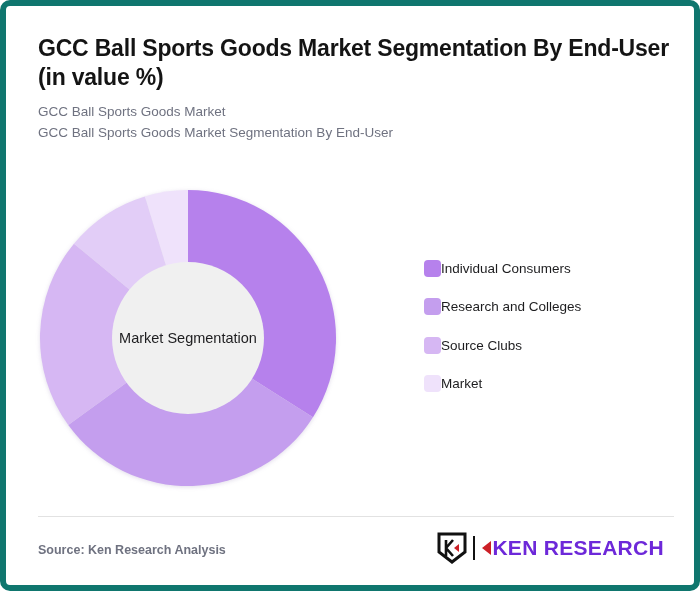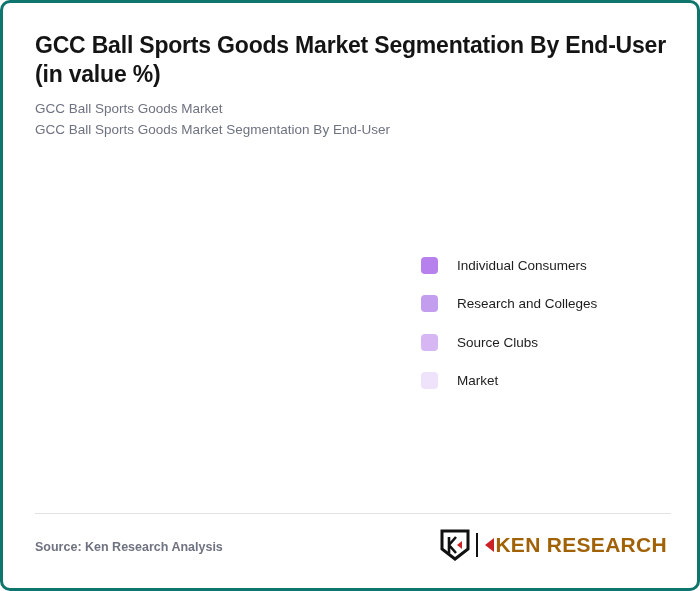--- a/index.html
+++ b/index.html
@@ -13,21 +13,21 @@
     font-family: "Liberation Sans", sans-serif;
     overflow: hidden;
   }
   #card {
     position: absolute;
     left: 0;
     top: 0;
     width: 700px;
     height: 591px;
     box-sizing: border-box;
-    border: 3px solid #0f766e;
+    border: 6px solid #0f766e;
     border-radius: 10px;
     background: #ffffff;
     overflow: hidden;
   }
   #title {
     position: absolute;
     left: 32px;
     top: 28px;
     width: 640px;
     font-size: 23px;
@@ -92,21 +92,20 @@
     align-items: center;
     height: 38.5px;
   }
   .legend-swatch {
     width: 17px;
     height: 17px;
     border-radius: 4px;
     flex: 0 0 auto;
   }
   .legend-label {
-    margin-left: 19px;
     font-size: 13.5px;
     color: #1d1d1f;
     white-space: nowrap;
   }
 
   #divider {
     position: absolute;
     left: 32px;
     top: 510px;
     width: 636px;
@@ -133,21 +132,21 @@
   #logo-bar {
     width: 2px;
     height: 24px;
     background: #111111;
     margin: 0 7px 0 6px;
   }
   #logo-text {
     font-size: 21px;
     font-weight: bold;
     letter-spacing: 0.3px;
-    color: #a16207;
+    color: #6d28d9;
     display: flex;
     align-items: center;
   }
   .logo-tri {
     width: 0; height: 0;
     border-top: 7px solid transparent;
     border-bottom: 7px solid transparent;
     border-right: 9px solid #cc2027;
     margin-right: 1px;
   }
@@ -159,20 +158,33 @@
 
   <div id="title">GCC Ball Sports Goods Market Segmentation By End-User (in value %)</div>
 
   <div id="subtitles">
     <span class="sub-line">GCC Ball Sports Goods Market</span>
     <span class="sub-line">GCC Ball Sports Goods Market Segmentation By End-User</span>
   </div>
 
   <div id="chart-area">
 
+    <div id="donut-wrap">
+      <svg id="donut-svg" viewBox="0 0 300 300">
+        <g id="slices">
+            <path d="M 150 150 L 150 2 A 148 148 0 0 1 274.9605329742982 229.30236565689154 Z" fill="#B681EC"></path>
+            <path d="M 150 150 L 274.9605329742982 229.30236565689154 A 148 148 0 0 1 30.265484832507795 236.99221733928604 Z" fill="#C49EEE"></path>
+            <path d="M 150 150 L 30.265484832507795 236.99221733928604 A 148 148 0 0 1 35.96404006918323 55.66124951719388 Z" fill="#D6B7F3"></path>
+            <path d="M 150 150 L 35.96404006918323 55.66124951719388 A 148 148 0 0 1 106.9266473094157 8.406616369293118 Z" fill="#E2CDF7"></path>
+            <path d="M 150 150 L 106.9266473094157 8.406616369293118 A 148 148 0 0 1 149.99999999999997 2 Z" fill="#EFE2FB"></path>
+          </g>
+        <circle id="hole" cx="150" cy="150" r="76" fill="#F0F0F0"></circle>
+      </svg>
+      <div id="center-label">Market Segmentation</div>
+    </div>
 
     <div id="legend">
         <div class="legend-item">
           <span class="legend-swatch" style="background: rgb(182, 129, 236);"></span>
           <span class="legend-label">Individual Consumers</span>
         </div>
         <div class="legend-item">
           <span class="legend-swatch" style="background: rgb(196, 158, 238);"></span>
           <span class="legend-label">Research and Colleges</span>
         </div>

